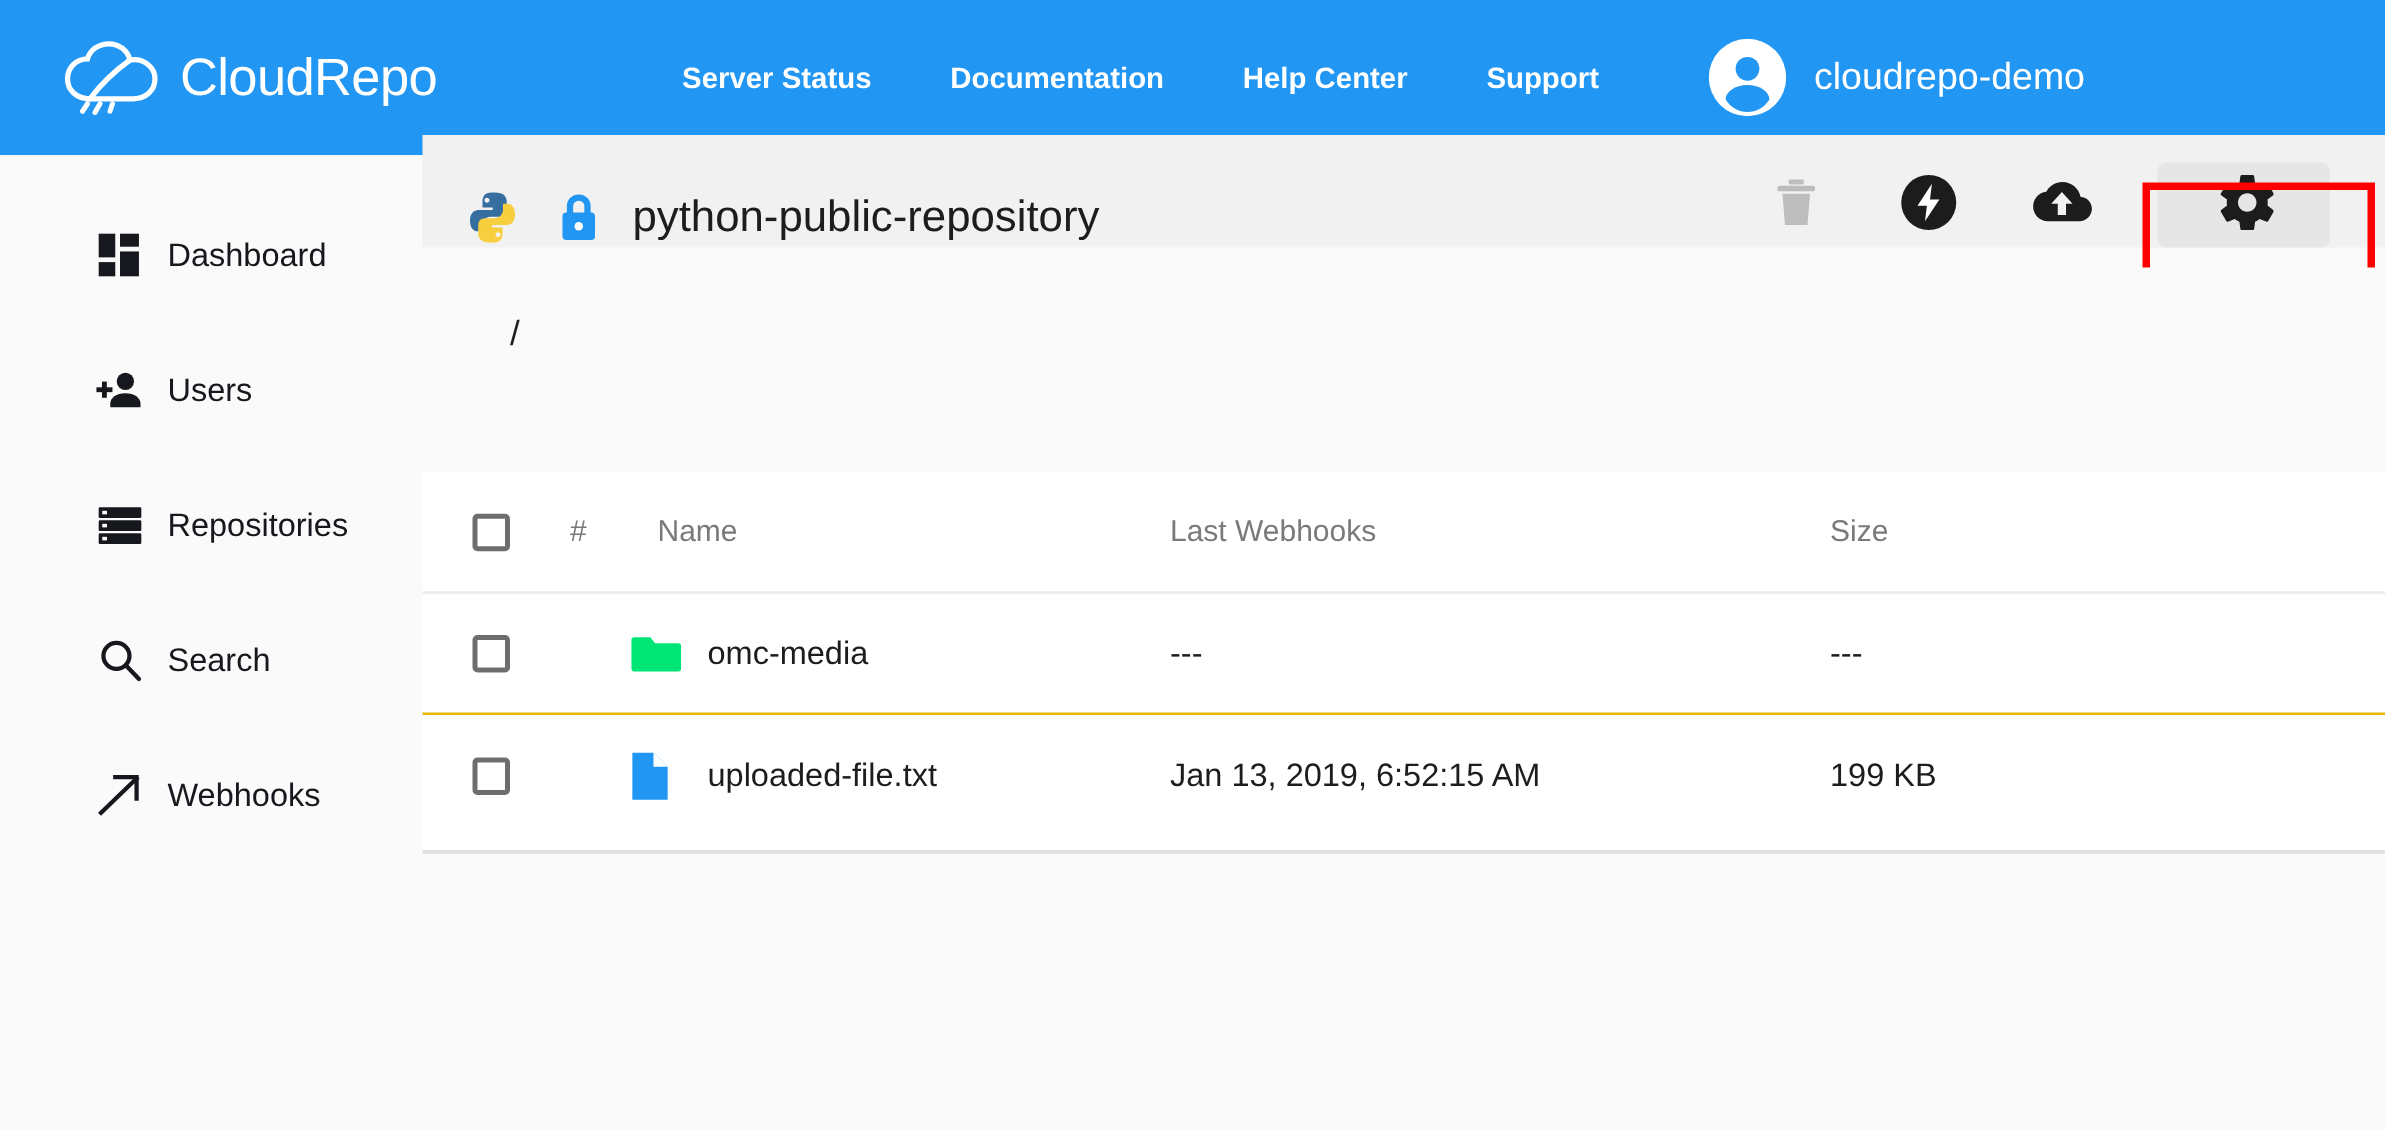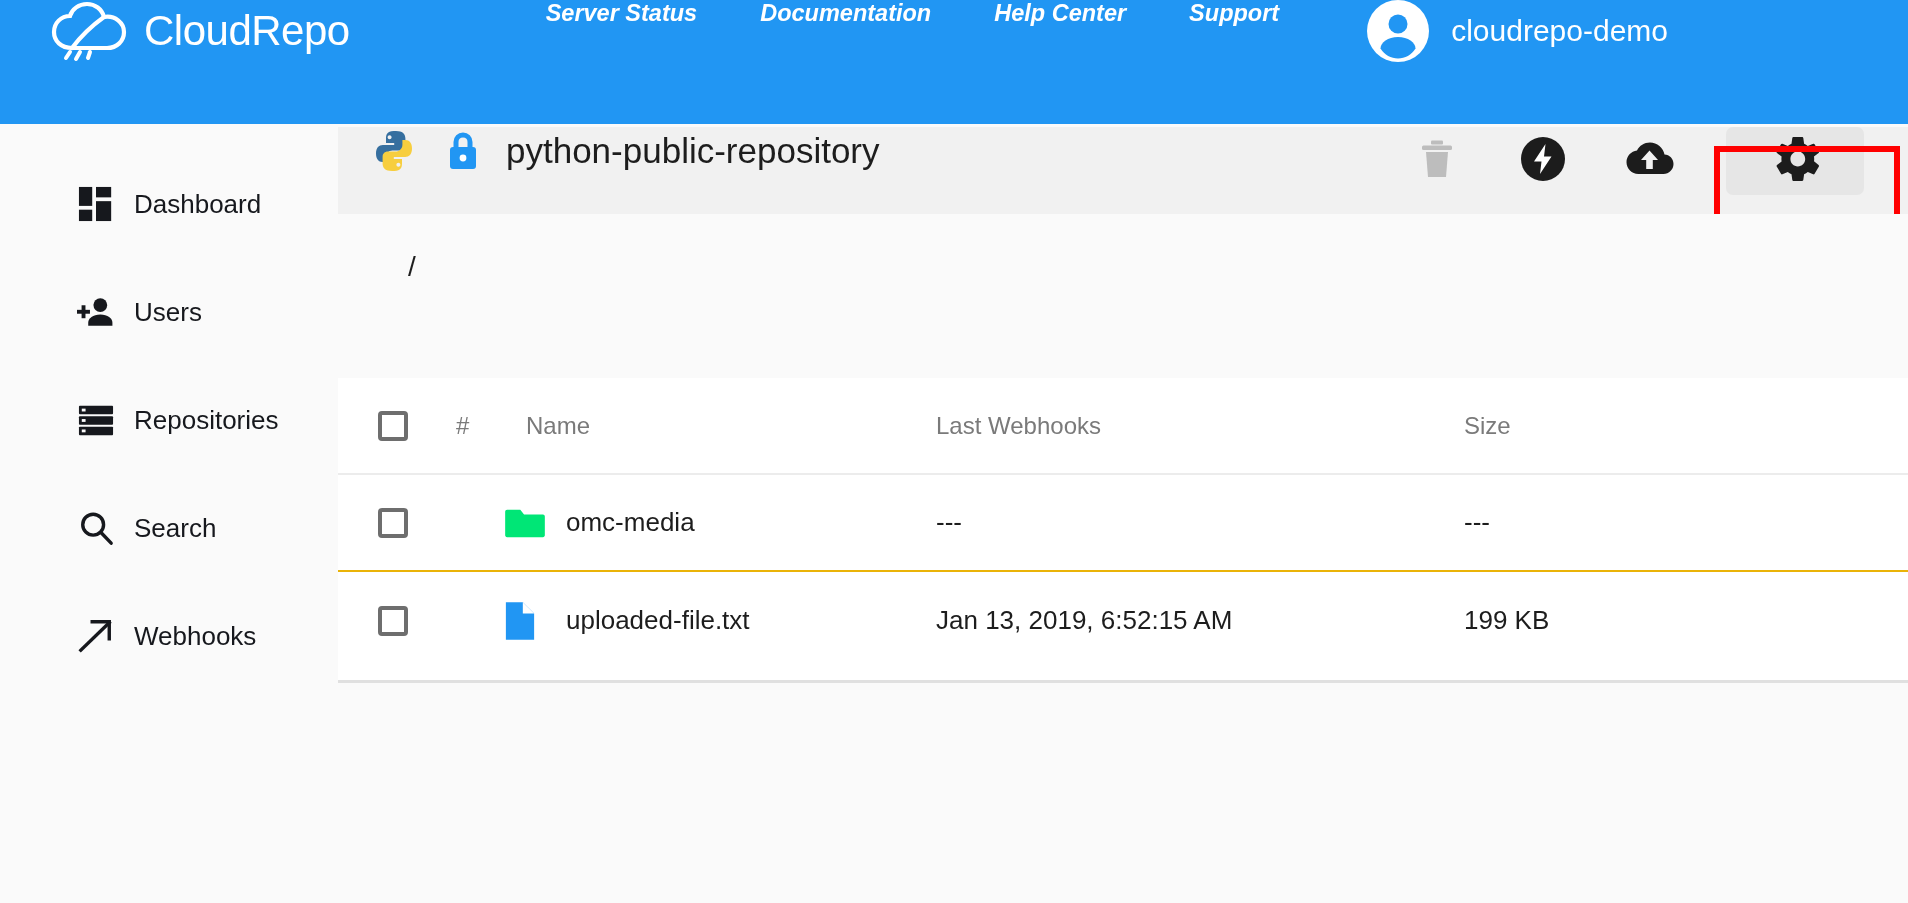--- a/index.html
+++ b/index.html
@@ -9,29 +9,29 @@
     font-family: "Liberation Sans", sans-serif;
     overflow: hidden;
   }
   .app { position: relative; width: 1908px; height: 903px; }
 
   
   .topbar {
     position: absolute; top: 0; left: 0;
     width: 1908px; height: 124px;
     background: #2196f3;
-    display: flex; align-items: flex-start;
+    display: flex; align-items: center;
   }
   .brand { display: flex; align-items: center; margin-left: 48px; }
   .brand-logo { width: 86px; height: 62px; }
   .brand-name {
     color: #ffffff; font-size: 42px; letter-spacing: -0.5px;
     margin-left: 10px; font-weight: 400;
   }
-  .nav { display: flex; align-items: center; margin-left: 196px; font-style: italic; }
+  .nav { display: flex; align-items: center; margin-left: 196px; }
   .nav-link {
     color: #ffffff; font-size: 23.5px; font-weight: 700;
     margin-right: 63px; white-space: nowrap; cursor: pointer;
   }
   .nav-link:last-child { margin-right: 0; }
   .account { display: flex; align-items: center; margin-left: 88px; cursor: pointer; }
   .avatar { width: 62px; height: 62px; }
   .account-name { color: #ffffff; font-size: 30px; font-weight: 400; margin-left: 22px; white-space: nowrap; }
 
   
@@ -44,24 +44,24 @@
     display: flex; align-items: center;
     height: 54px; margin-top: 54px; padding-left: 77px;
     cursor: pointer;
   }
   .side-item:first-child { margin-top: 53px; }
   .side-icon { width: 38px; height: 38px; flex: 0 0 38px; display:flex; align-items:center; justify-content:center; }
   .side-label { font-size: 26px; color: #16181d; margin-left: 19px; font-weight: 400; white-space: nowrap; }
 
   
   .repo-header {
-    position: absolute; top: 127px; left: 338px;
+    position: absolute; top: 108px; left: 338px;
     width: 1570px; height: 90px;
     background: #f1f1f1;
-    display: flex; align-items: flex-start;
+    display: flex; align-items: flex-end;
   }
   .repo-left { display: flex; align-items: center; margin-left: 32px; }
   .py-icon { width: 48px; height: 48px; }
   .lock-icon { width: 34px; height: 42px; margin-left: 28px; }
   .repo-title { font-size: 35px; color: #1d1d1d; margin-left: 26px; white-space: nowrap; }
   .repo-actions { margin-left: auto; display: flex; align-items: center; }
   .act-btn {
     width: 58px; height: 58px; display: flex; align-items: center; justify-content: center;
     cursor: pointer; margin-right: 48px; border-radius: 6px;
   }

